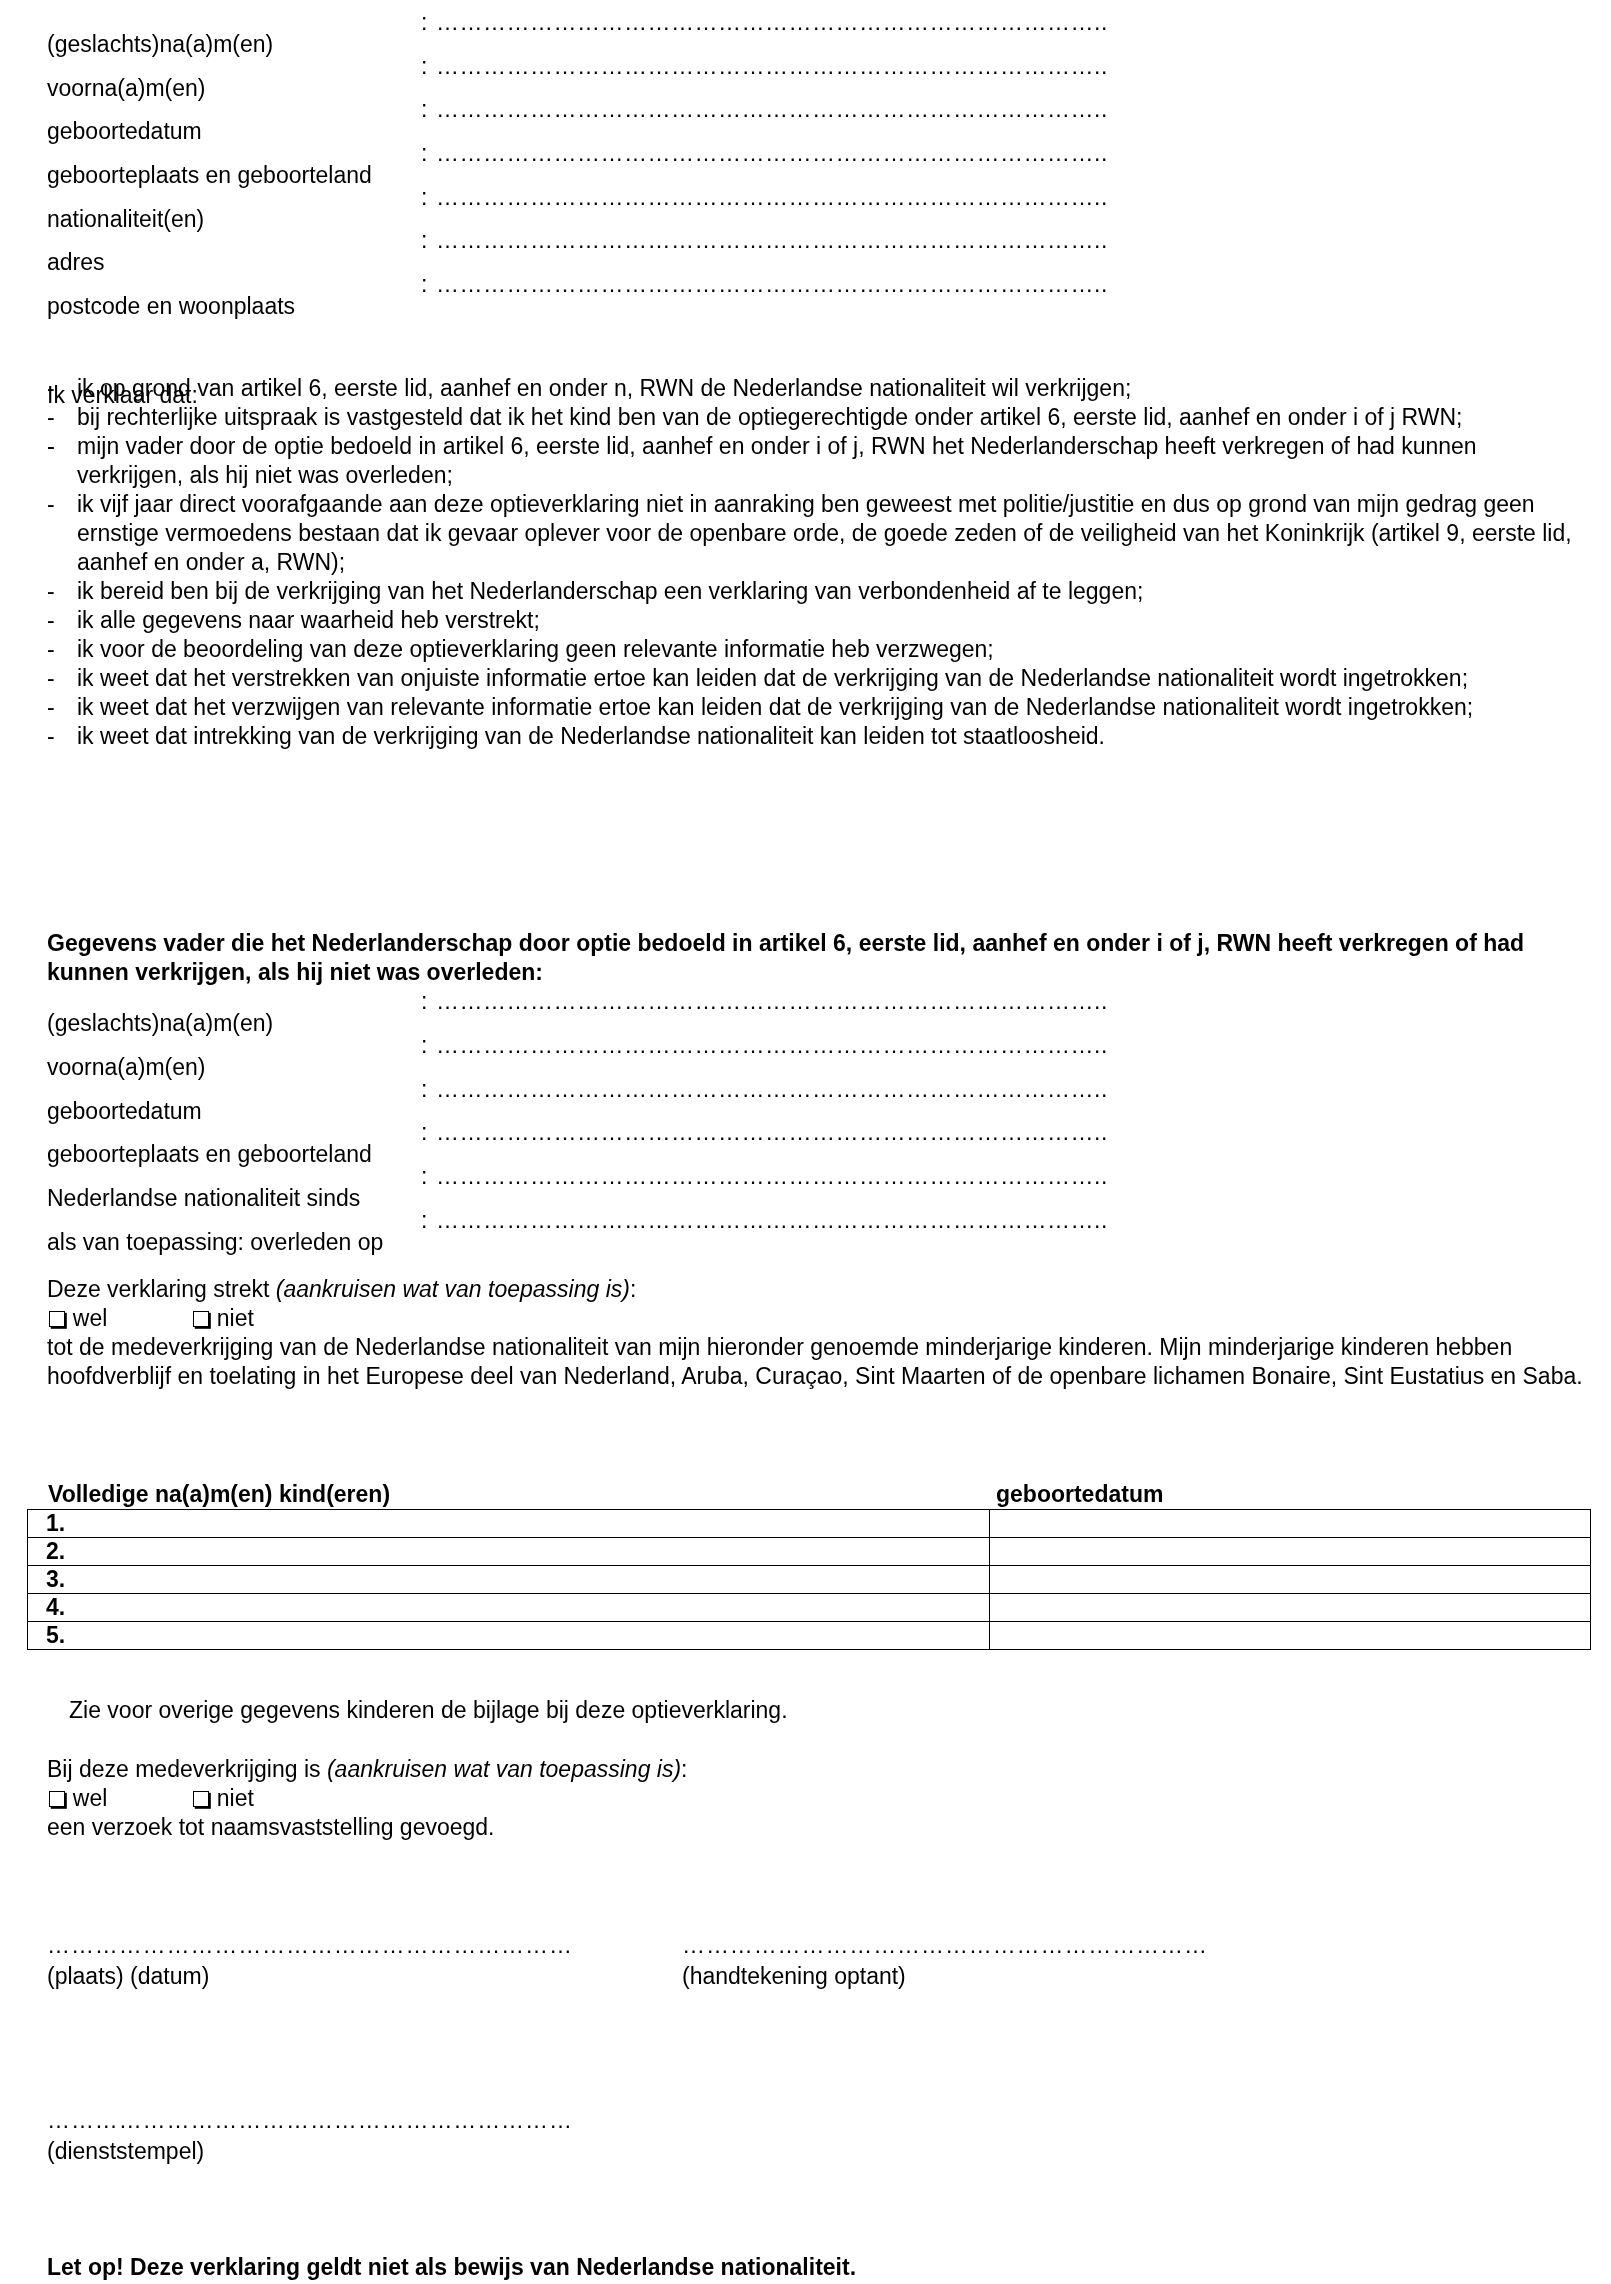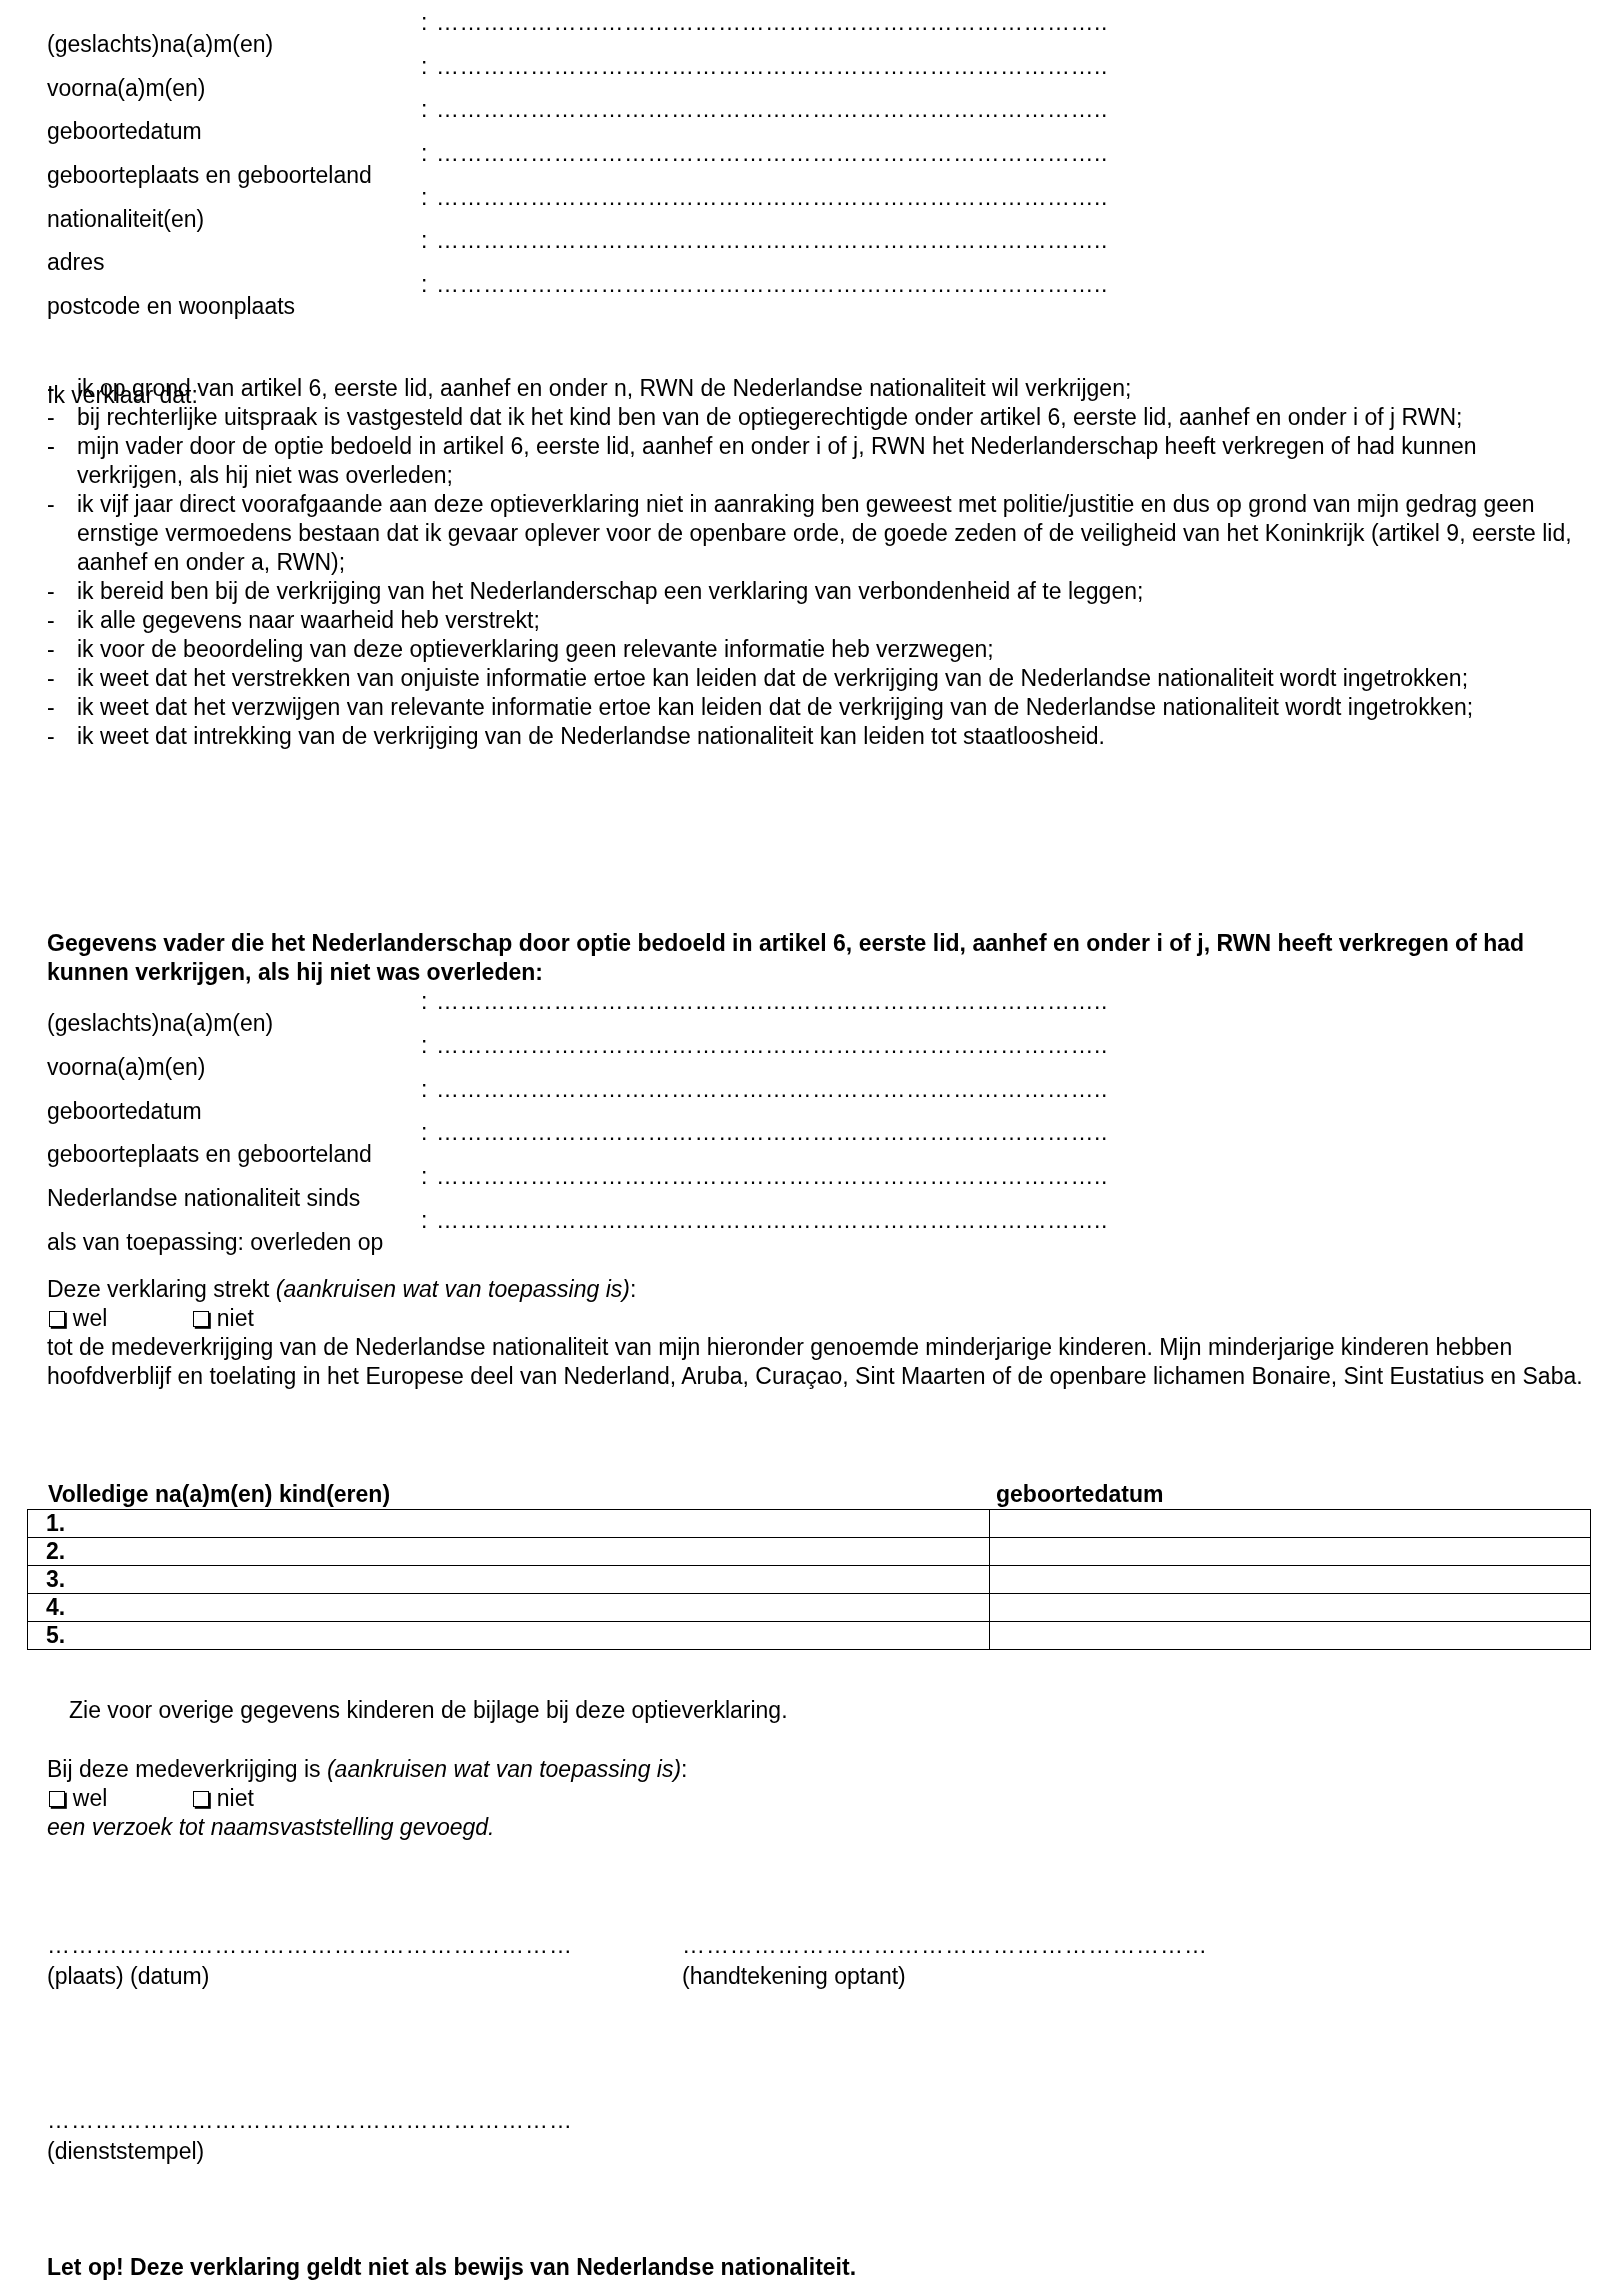--- a/index.html
+++ b/index.html
@@ -153,21 +153,21 @@
 
 <div class="abs" style="left:47px; top:1696px;margin-left:22px;">Zie voor overige gegevens kinderen de bijlage bij deze optieverklaring.</div>
 
 <div class="abs" style="left:47px; top:1755px;"><span>Bij deze medeverkrijging is </span><span class="italic">(aankruisen wat van toepassing is)</span><span>:</span></div>
 <div class="check-opt" style="left:49px; top:1784px;">
   <span class="checkbox"></span><span>wel</span>
 </div>
 <div class="check-opt" style="left:193px; top:1784px;">
   <span class="checkbox"></span><span>niet</span>
 </div>
-<div class="abs" style="left:47px; top:1813px;font-style:italic;">een verzoek tot naamsvaststelling gevoegd.</div>
+<div class="abs" style="left:47px; top:1813px;">een verzoek tot naamsvaststelling gevoegd.</div>
 
 <div class="sig-dots" style="left:47px; top:1931px;">…………………………………………………………</div>
 <div class="abs" style="left:47px; top:1962px;">(plaats) (datum)</div>
 <div class="sig-dots" style="left:682px; top:1931px;">…………………………………………………………</div>
 <div class="abs" style="left:682px; top:1962px;">(handtekening optant)</div>
 
 <div class="sig-dots" style="left:47px; top:2106px;">…………………………………………………………</div>
 <div class="abs" style="left:47px; top:2137px;">(dienststempel)</div>
 
 <div class="abs bold" style="left:47px; top:2253px;">Let op! Deze verklaring geldt niet als bewijs van Nederlandse nationaliteit.</div>

